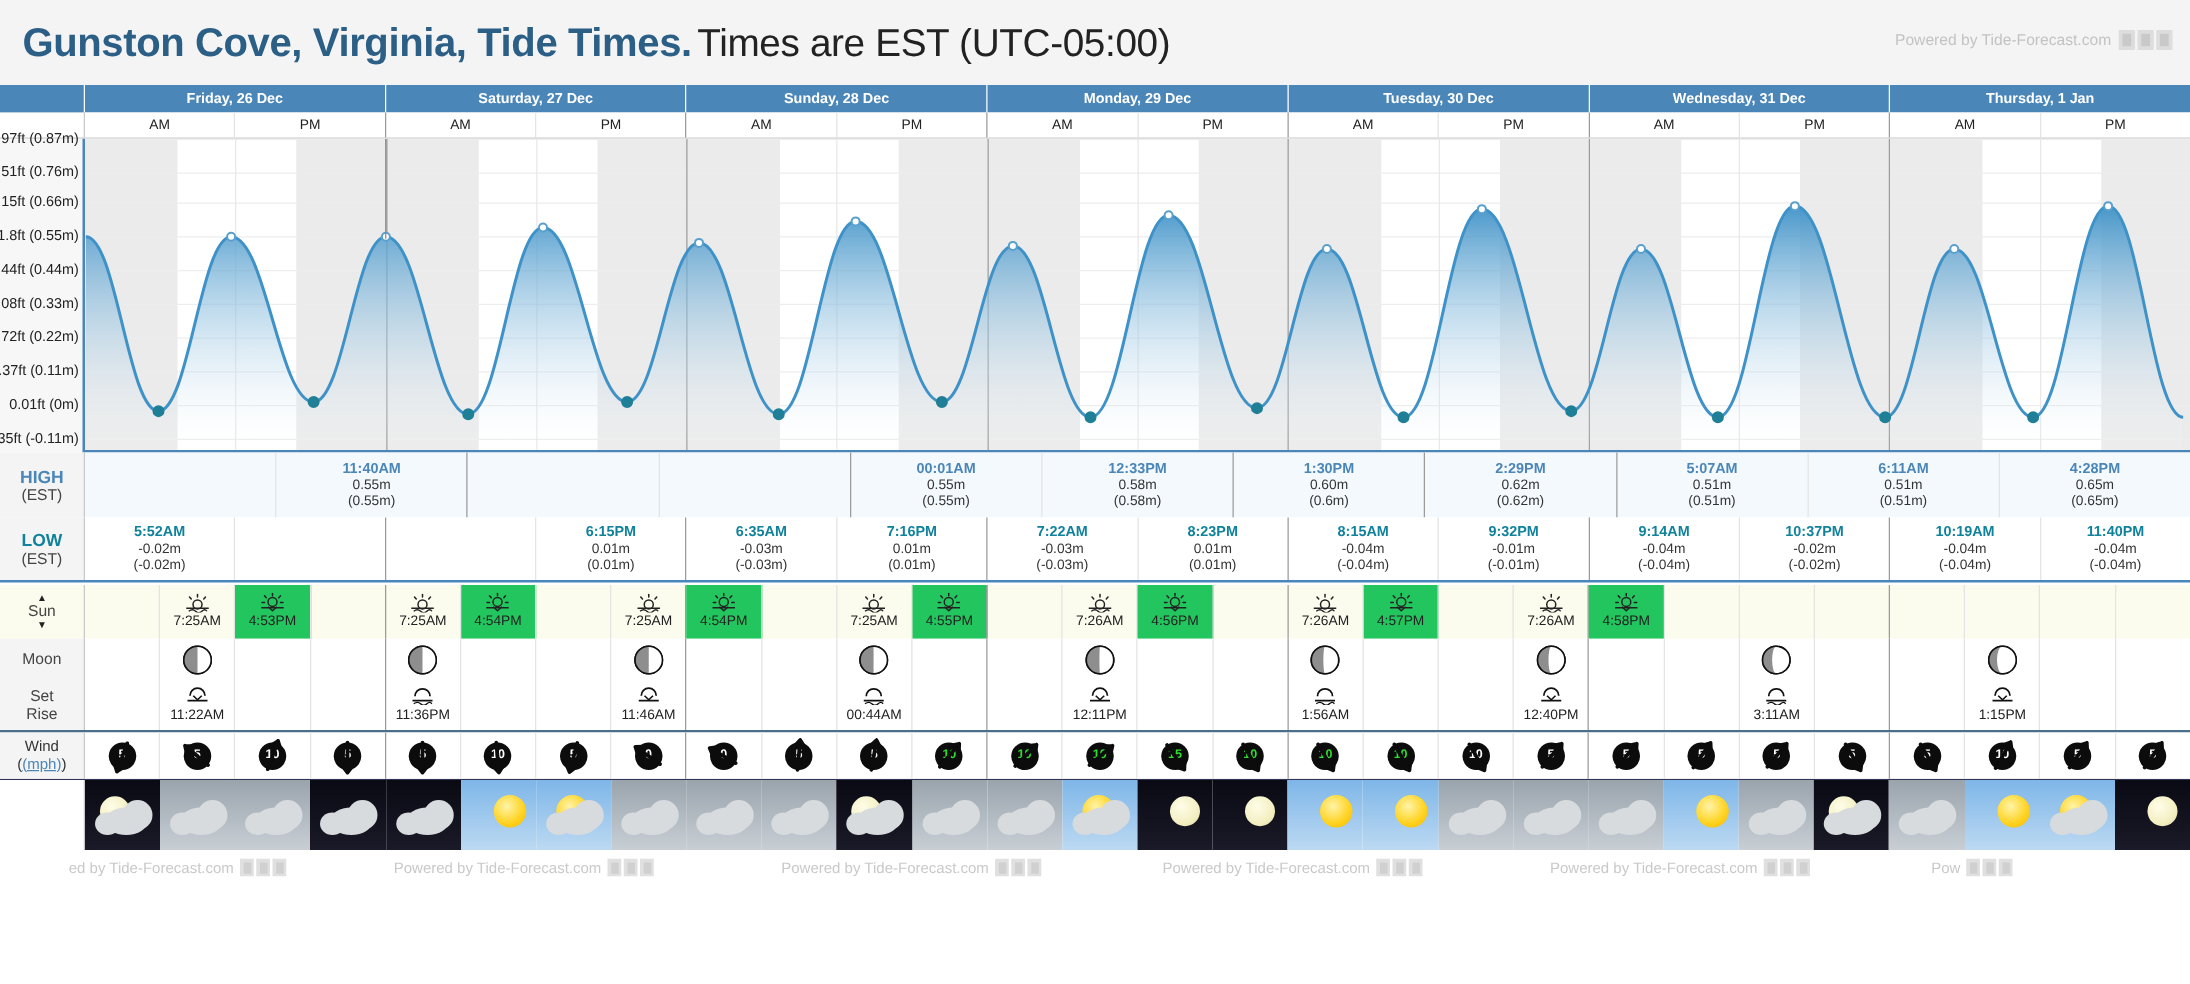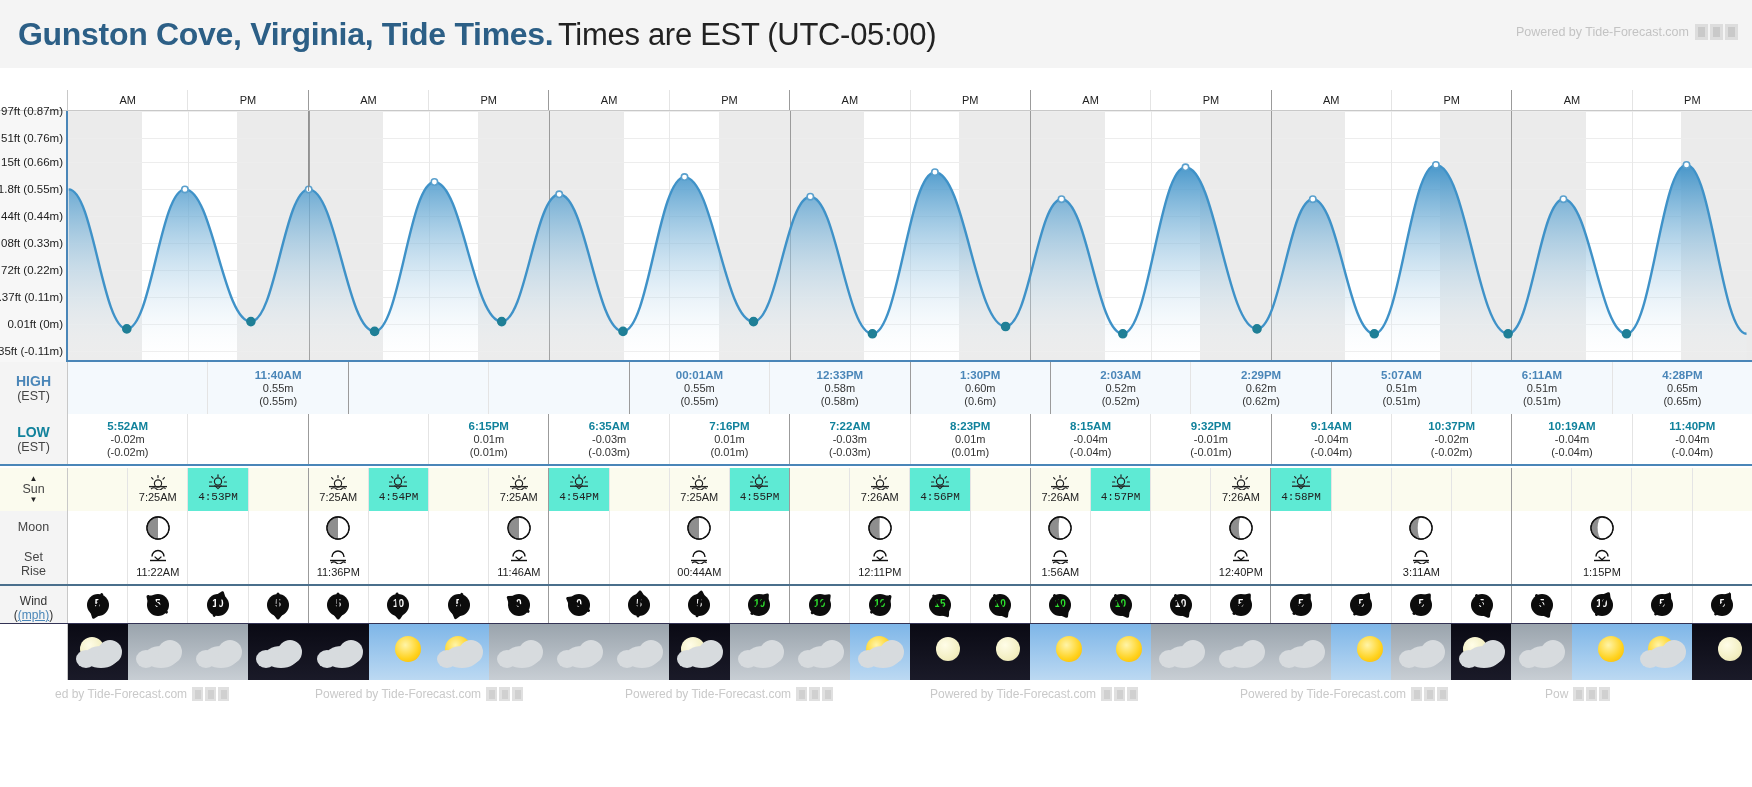--- a/index.html
+++ b/index.html
@@ -120,36 +120,36 @@
 
   .lowrow { top: 414px; height: 52px; border-bottom: 2px solid #4a86b8; }
   .lowrow .cellgrid { background: #ffffff; }
   .lowrow .cell .t { color: #11829c; font-weight: bold; font-size: 11.5px; }
   .lowrow .cell .v, .lowrow .cell .p { color: #333; }
 
   
   .sunrow { top: 468px; height: 43px; }
   .sunrow .rowlabel { background: #fbfbee; }
   .sunrow .cellgrid { background: #fbfbee; }
-  .sunrow .cell.pmcell { background: #5eead4; font-family: Liberation Mono, monospace; }
+  .sunrow .cell.pmcell { background: #22c55e; }
   .sunrow .cell .st { font-size: 11px; color: #222; margin-top: 1px; }
   .arrowup { font-size: 8px; line-height: 6px; color: #222; }
   .arrowdn { font-size: 8px; line-height: 6px; color: #222; }
 
   
   .moonrow { top: 511px; height: 33px; }
   .moonrow .cellgrid { background: #ffffff; }
   .setriserow { top: 544px; height: 42px; border-bottom: 2px solid #4a6f8c; }
   .setriserow .cellgrid { background: #ffffff; }
   .setriserow .cell .mt { font-size: 11px; color: #222; margin-top: 2px; }
 
   
   .windrow { top: 586px; height: 38px; border-bottom: 1px solid #335; }
   .windrow .cellgrid { background: #ffffff; }
-  .windrow .rowlabel { font-size: 12px; justify-content: flex-end; }
+  .windrow .rowlabel { font-size: 12px; }
   .windlink { color: #4a86b8; text-decoration: underline; font-size: 12px; }
   .windpuck {
     width: 22px; height: 22px; border-radius: 50%;
     display: flex; align-items: center; justify-content: center;
     font-size: 10px; font-weight: bold; position: relative;
   }
   .windpuck.w-black { background: #0c0c0c; color: #ffffff; }
   .windpuck.w-green { background: #0c0c0c; color: #2ee02e; }
 
   
@@ -209,20 +209,32 @@
     <div class="brandbox">
       <span class="brandtext">Powered by Tide-Forecast.com</span>
       <span class="brandmarks">
         <span class="bmark"></span>
           <span class="bmark"></span>
           <span class="bmark"></span>
       </span>
     </div>
   </div>
 
+  <div class="dayrow">
+    <div class="daycorner"></div>
+    <div id="day-cells" style="display:flex;flex:1">
+        <div class="daycell">Friday, 26 Dec</div>
+        <div class="daycell">Saturday, 27 Dec</div>
+        <div class="daycell">Sunday, 28 Dec</div>
+        <div class="daycell">Monday, 29 Dec</div>
+        <div class="daycell">Tuesday, 30 Dec</div>
+        <div class="daycell">Wednesday, 31 Dec</div>
+        <div class="daycell">Thursday, 1 Jan</div>
+      </div>
+  </div>
 
   <div class="ampmrow">
     <div class="ampmcorner"></div>
     <div id="ampm-cells" style="display:flex;flex:1">
         <div class="ampmcell">AM</div>
         <div class="ampmcell daysep">PM</div>
         <div class="ampmcell">AM</div>
         <div class="ampmcell daysep">PM</div>
         <div class="ampmcell">AM</div>
         <div class="ampmcell daysep">PM</div>
@@ -350,25 +362,20 @@
         <div class="cell daysep">
           <span class="t">12:33PM</span>
           <span class="v">0.58m</span>
           <span class="p">(0.58m)</span>
         </div>
         <div class="cell daysep">
           <span class="t">1:30PM</span>
           <span class="v">0.60m</span>
           <span class="p">(0.6m)</span>
         </div>
-        <div class="cell">
-          <span class="t">2:03AM</span>
-          <span class="v">0.52m</span>
-          <span class="p">(0.52m)</span>
-        </div>
         <div class="cell daysep">
           <span class="t">2:29PM</span>
           <span class="v">0.62m</span>
           <span class="p">(0.62m)</span>
         </div>
         <div class="cell">
           <span class="t">5:07AM</span>
           <span class="v">0.51m</span>
           <span class="p">(0.51m)</span>
         </div>

